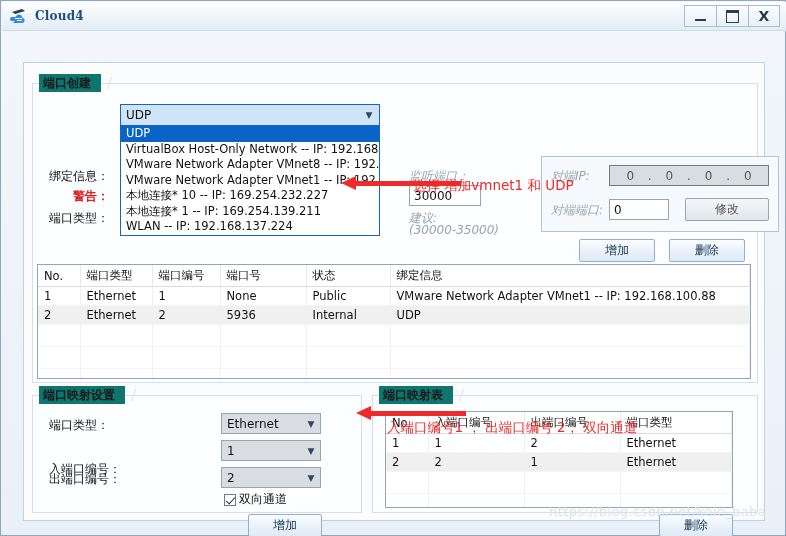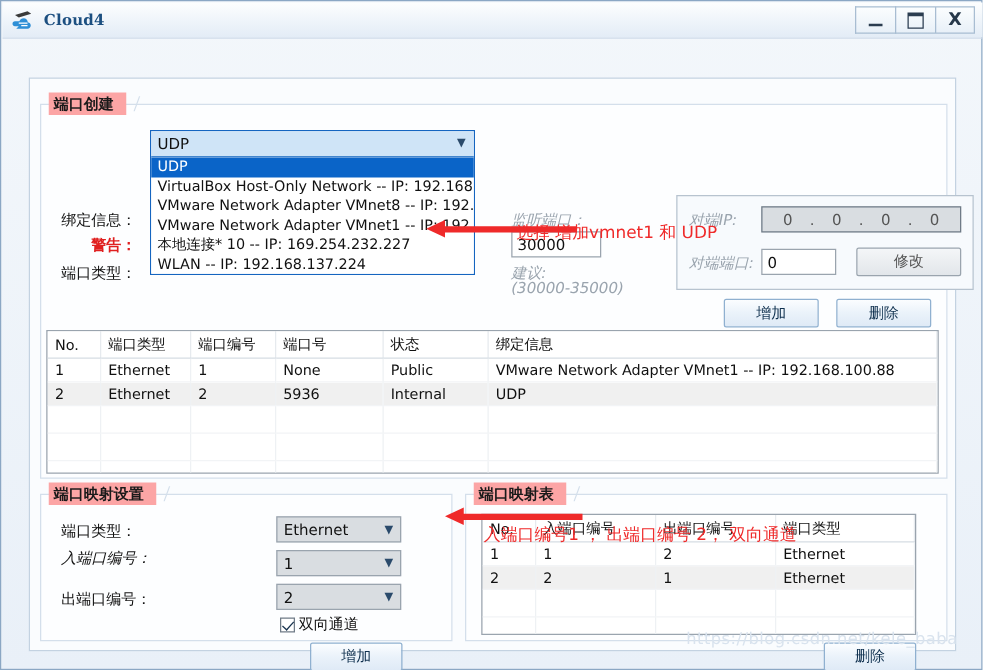--- a/index.html
+++ b/index.html
@@ -53,21 +53,21 @@
   
   .tabpanel{
     position:absolute;left:22px;top:61px;width:742px;height:459px;
     box-sizing:border-box;border:1px solid #c3d2e1;background:#fafcfe;
   }
 
   
   .group{position:absolute;box-sizing:border-box;border:1px solid #d4dfeb;background:#fdfeff;}
   .group-title{
     position:absolute;top:-10px;left:6px;height:18px;padding:0 10px 0 4px;
-    background:#fca5a5;font-weight:bold;font-size:12px;color:#1a1a1a;
+    background:#0f766e;font-weight:bold;font-size:12px;color:#1a1a1a;
     display:flex;align-items:center;white-space:nowrap;
   }
   .group-title:after{
     content:"";position:absolute;right:-9px;top:3px;
     width:12px;height:12px;border-right:1px solid #d4dfeb;
     transform:skewX(-20deg);
   }
 
   
   #g-create{left:8px;top:20px;width:726px;height:300px;}
@@ -322,21 +322,21 @@
 
     <div class="group" id="g-mapset">
       <div class="group-title">端口映射设置</div>
 
       <div class="lbl" style="left:16px;top:21px;">端口类型：</div>
       <div class="combo gray" style="left:188px;top:17px;width:100px;">
         <span class="cval">Ethernet</span>
         <span class="carrow">▼</span>
       </div>
 
-      <div class="lbl" style="left:16px;top:42px;font-style:italic;">入端口编号：</div>
+      <div class="lbl" style="left:16px;top:65px;">入端口编号：</div>
       <div class="combo gray" style="left:188px;top:44px;width:100px;">
         <span class="cval">1</span>
         <span class="carrow">▼</span>
       </div>
 
       <div class="lbl" style="left:16px;top:75px;">出端口编号：</div>
       <div class="combo gray" style="left:188px;top:71px;width:100px;">
         <span class="cval">2</span>
         <span class="carrow">▼</span>
       </div>
@@ -410,20 +410,21 @@
     <div class="dd-head">
       <span class="cval">UDP</span>
       <span class="carrow">▼</span>
     </div>
     <div class="dd-list">
       <div class="dd-item sel">UDP</div>
       <div class="dd-item">VirtualBox Host-Only Network -- IP: 192.168.56.1</div>
       <div class="dd-item">VMware Network Adapter VMnet8 -- IP: 192.168.1</div>
       <div class="dd-item">VMware Network Adapter VMnet1 -- IP: 192.168.10</div>
       <div class="dd-item">本地连接* 10 -- IP: 169.254.232.227</div>
+      <div class="dd-item">本地连接* 1 -- IP: 169.254.139.211</div>
       <div class="dd-item">WLAN -- IP: 192.168.137.224</div>
     </div>
   </div>
 
   <div class="arrow" style="left:340px;top:175px;width:120px;height:15px;">
     <div class="head"></div>
     <div class="shaft" style="left:14px;width:106px;"></div>
   </div>
   <div class="anno" style="left:412px;top:176px;">选择 增加vmnet1 和 UDP</div>
 

